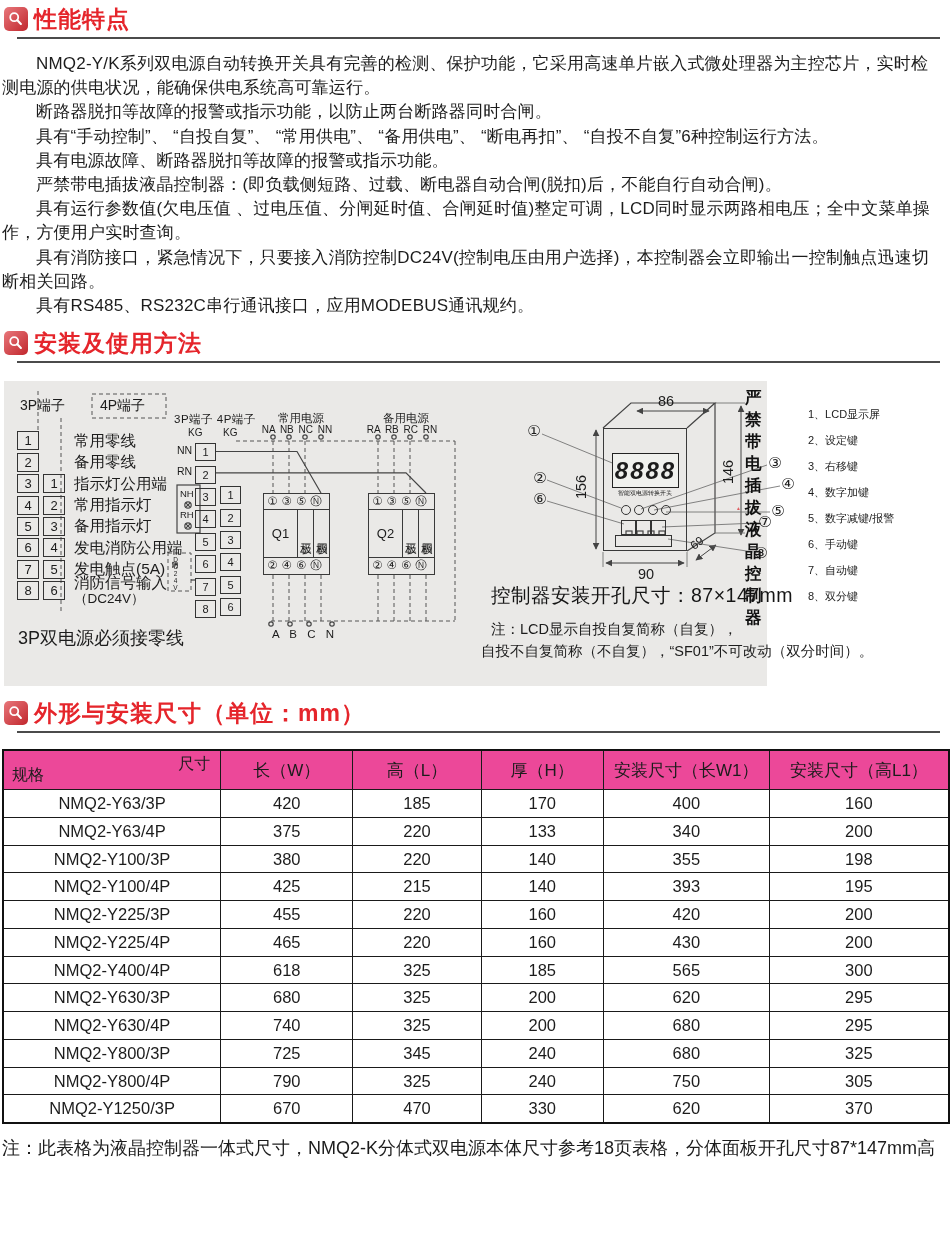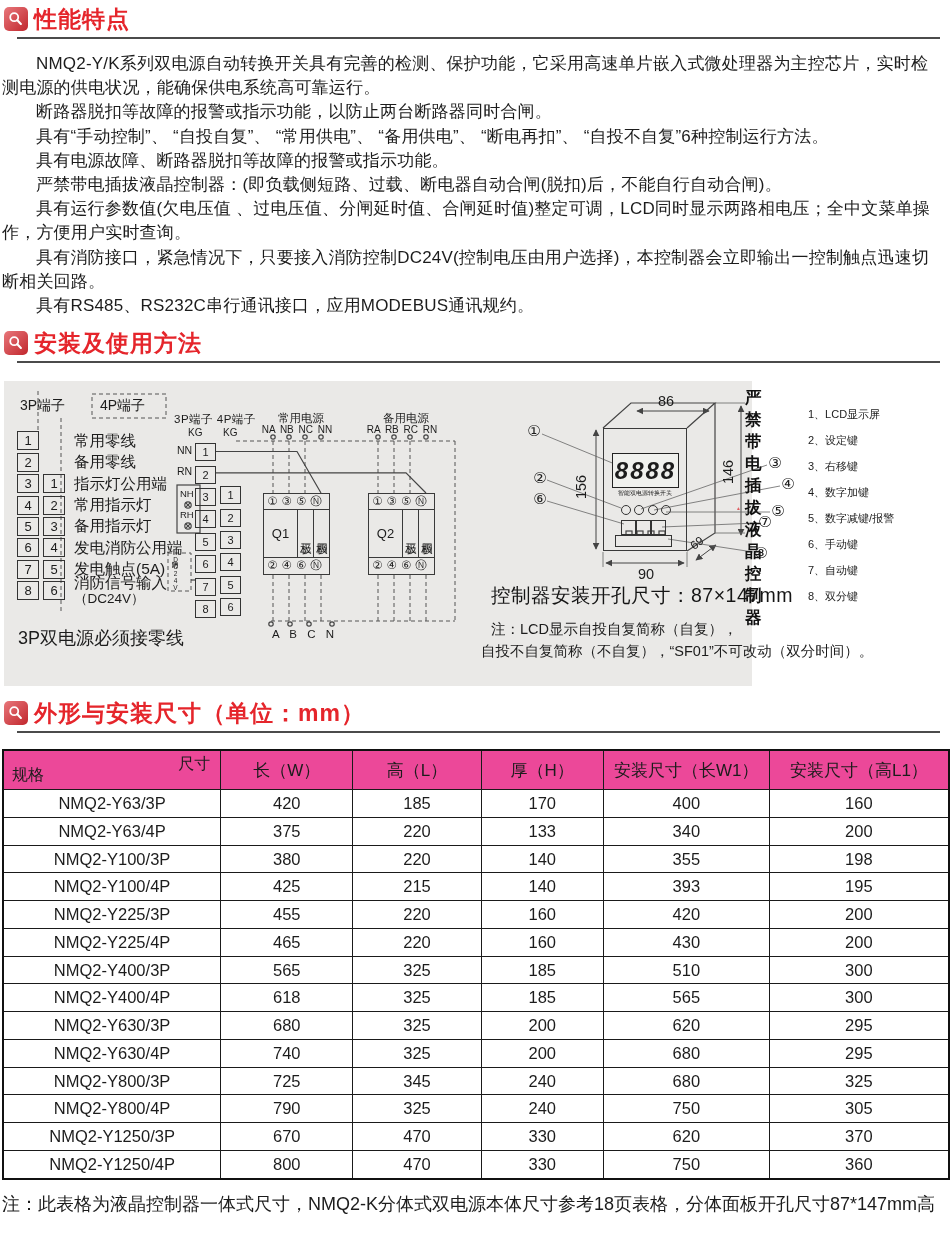--- a/index.html
+++ b/index.html
@@ -8,21 +8,21 @@
   
   .sec-head{display:flex;align-items:center;gap:6px;padding:5px 0 0 4px;height:28px;}
   .sec-icon{width:24px;height:24px;border-radius:5px;background:linear-gradient(135deg,#e8777b,#c1272d);
             display:flex;align-items:center;justify-content:center;flex:0 0 auto;}
   .sec-title{margin:0;font-size:23px;font-weight:bold;color:#e5252b;letter-spacing:1px;}
   .sec-rule{height:2px;background:#4b4b4b;margin:4px 12px 0 17px;}
   
   .paras{margin:13px 12px 0 2px;}
   .paras p{margin:0;font-size:17px;line-height:24.2px;text-indent:2em;letter-spacing:0.2px;}
   
-  .panel{position:relative;width:748px;height:305px;margin:18px 4px 0 4px;background:#eae9e7;}
+  .panel{position:relative;width:748px;height:305px;margin:18px 4px 0 4px;background:#eae9e7;padding-left:15px;}
   .panel svg.overlay{position:absolute;left:0;top:0;z-index:1;}
   .panel .lbl{position:absolute;z-index:2;white-space:nowrap;}
   .sol{stroke:#444;stroke-width:1.2;fill:none;}
   .dash{stroke:#555;stroke-width:1;stroke-dasharray:4 3;fill:none;}
   .thin{stroke:#666;stroke-width:0.8;}
   .dim-l{stroke:#444;stroke-width:1;}
   
   .h3p{left:16px;top:16px;font-size:14px;}
   .h4p{left:96px;top:16px;font-size:14px;}
   .trows{position:absolute;left:0;top:49px;z-index:2;width:230px;}
@@ -462,28 +462,20 @@
 
       <tr>
         <td>NMQ2-Y225/4P</td>
         <td>465</td>
         <td>220</td>
         <td>160</td>
         <td>430</td>
         <td>200</td>
       </tr>
 
-      <tr>
-        <td>NMQ2-Y400/3P</td>
-        <td>565</td>
-        <td>325</td>
-        <td>185</td>
-        <td>510</td>
-        <td>300</td>
-      </tr>
 
       <tr>
         <td>NMQ2-Y400/4P</td>
         <td>618</td>
         <td>325</td>
         <td>185</td>
         <td>565</td>
         <td>300</td>
       </tr>
 
@@ -525,24 +517,16 @@
 
       <tr>
         <td>NMQ2-Y1250/3P</td>
         <td>670</td>
         <td>470</td>
         <td>330</td>
         <td>620</td>
         <td>370</td>
       </tr>
 
-      <tr>
-        <td>NMQ2-Y1250/4P</td>
-        <td>800</td>
-        <td>470</td>
-        <td>330</td>
-        <td>750</td>
-        <td>360</td>
-      </tr>
     </tbody>
 </table>
 
 <div class="footnote">注：此表格为液晶控制器一体式尺寸，NMQ2-K分体式双电源本体尺寸参考18页表格，分体面板开孔尺寸87*147mm高</div>
 
 </body></html>

